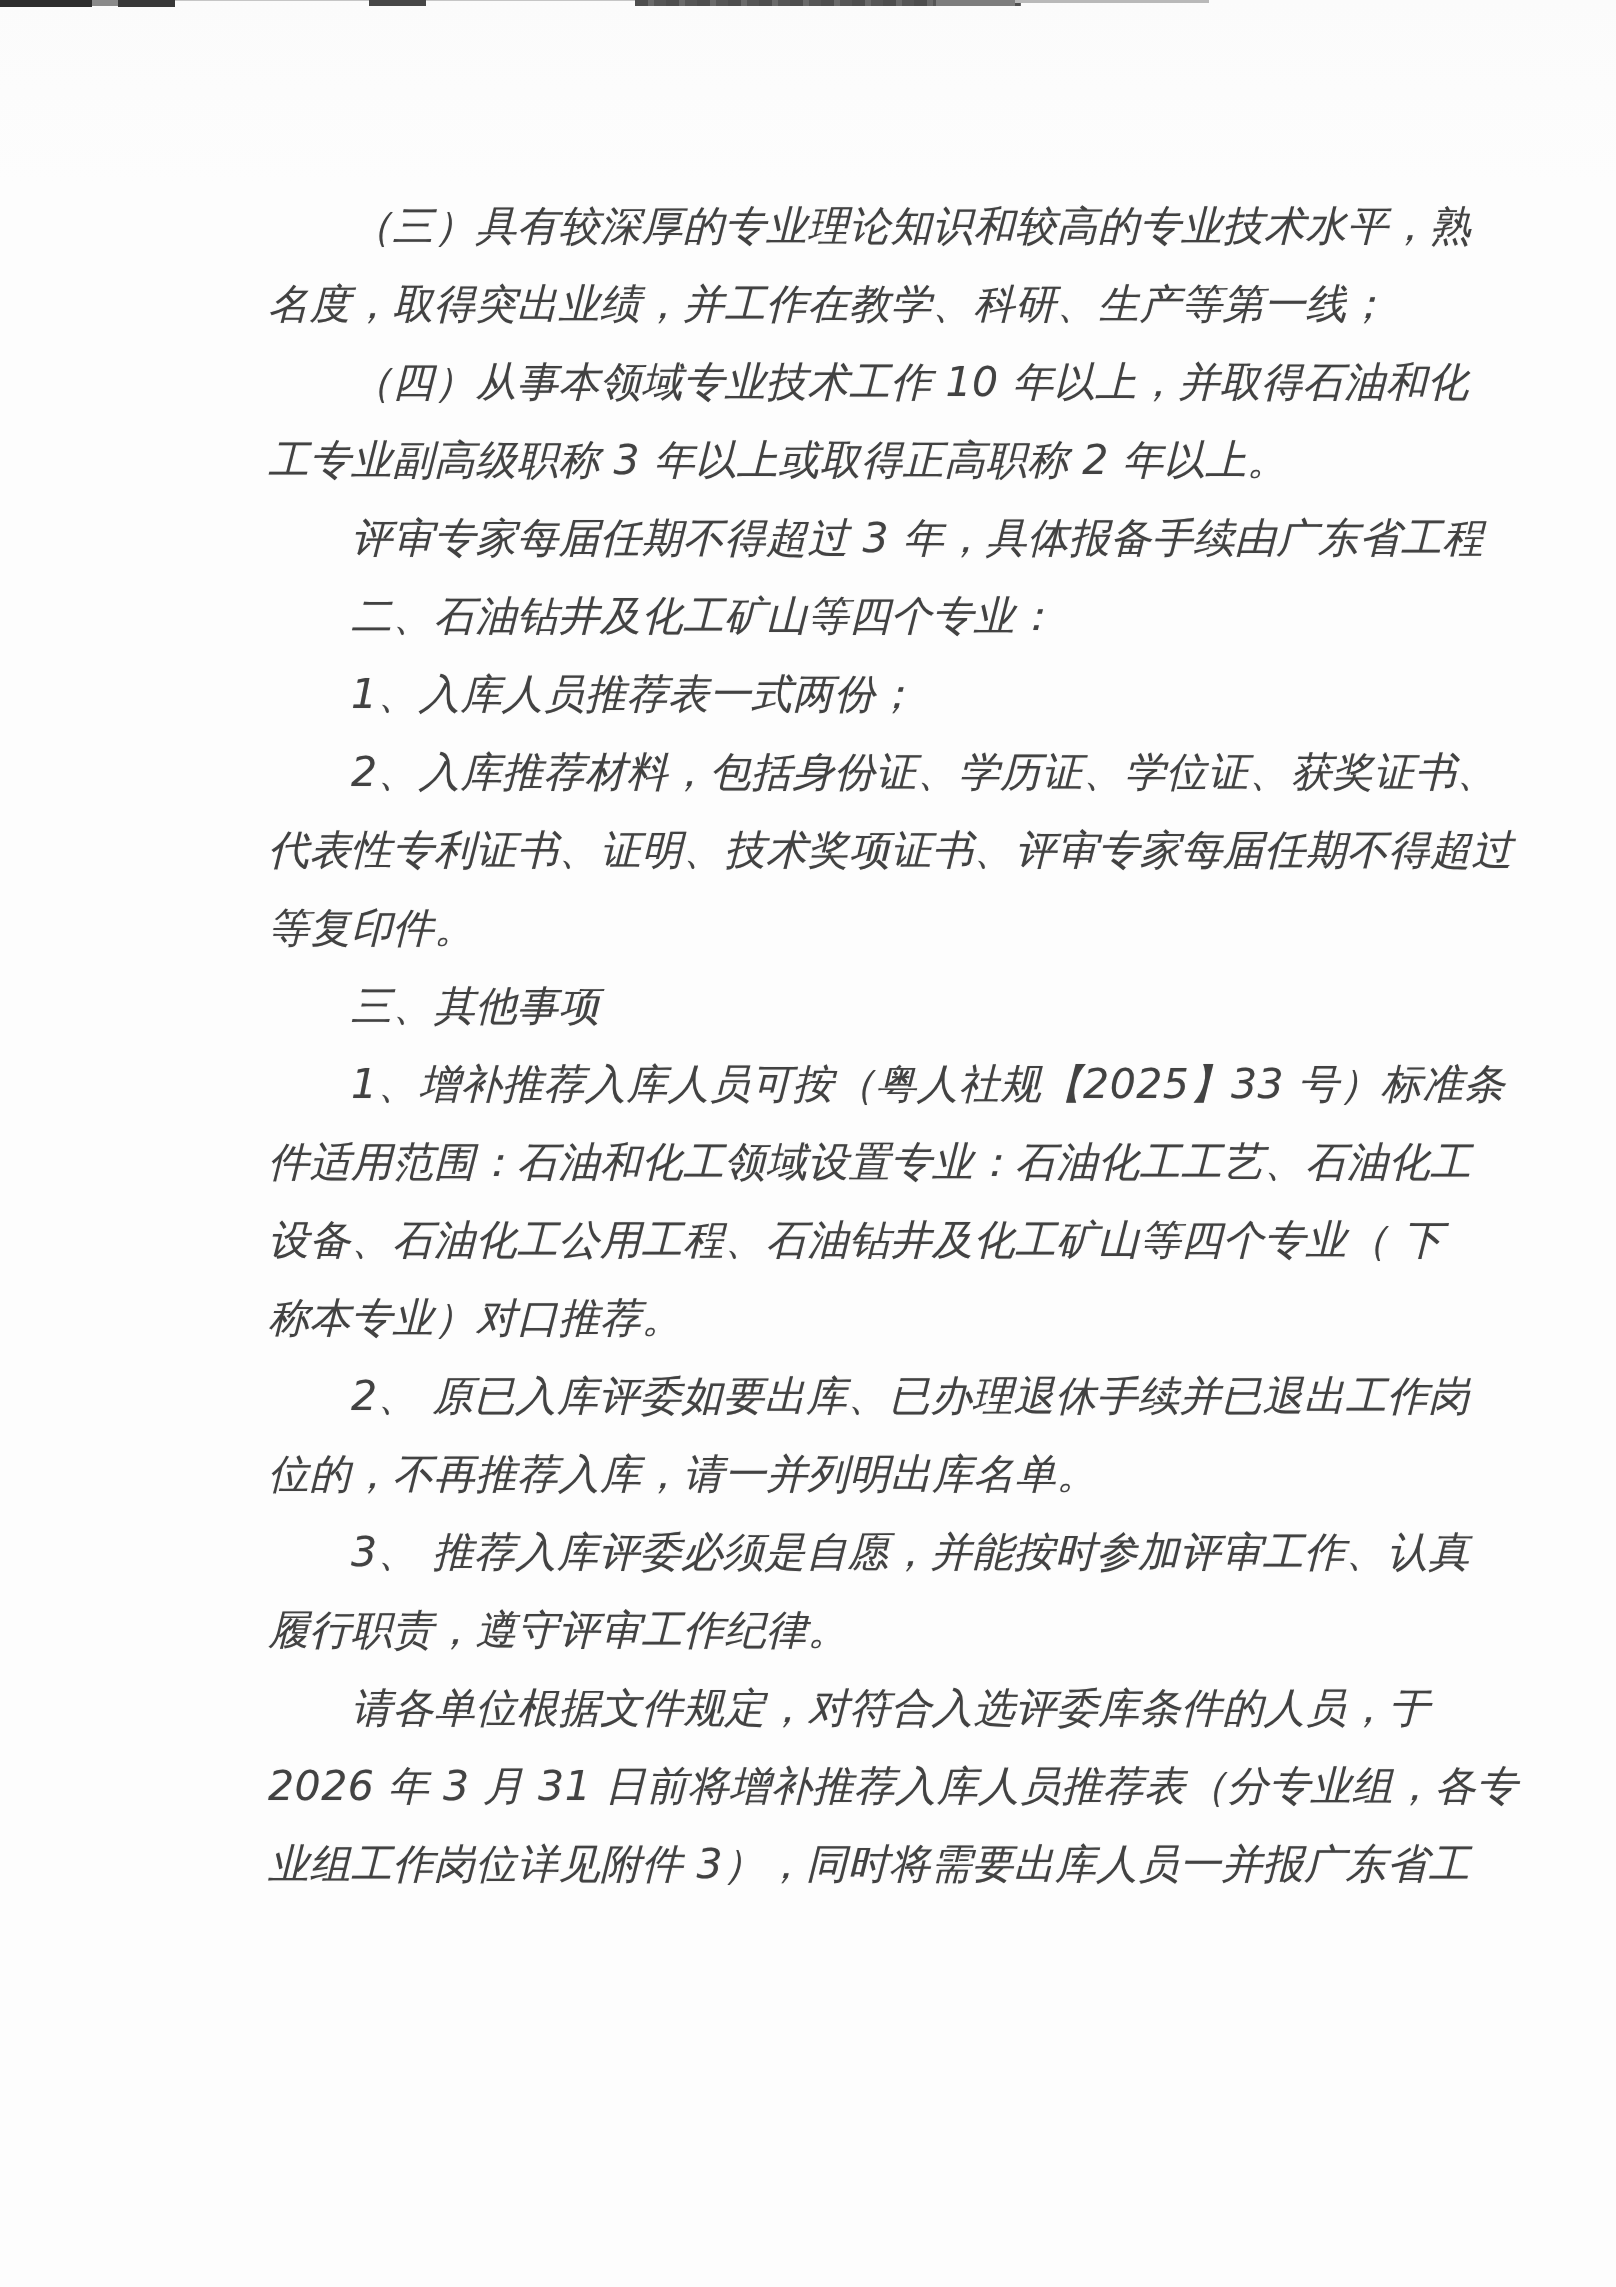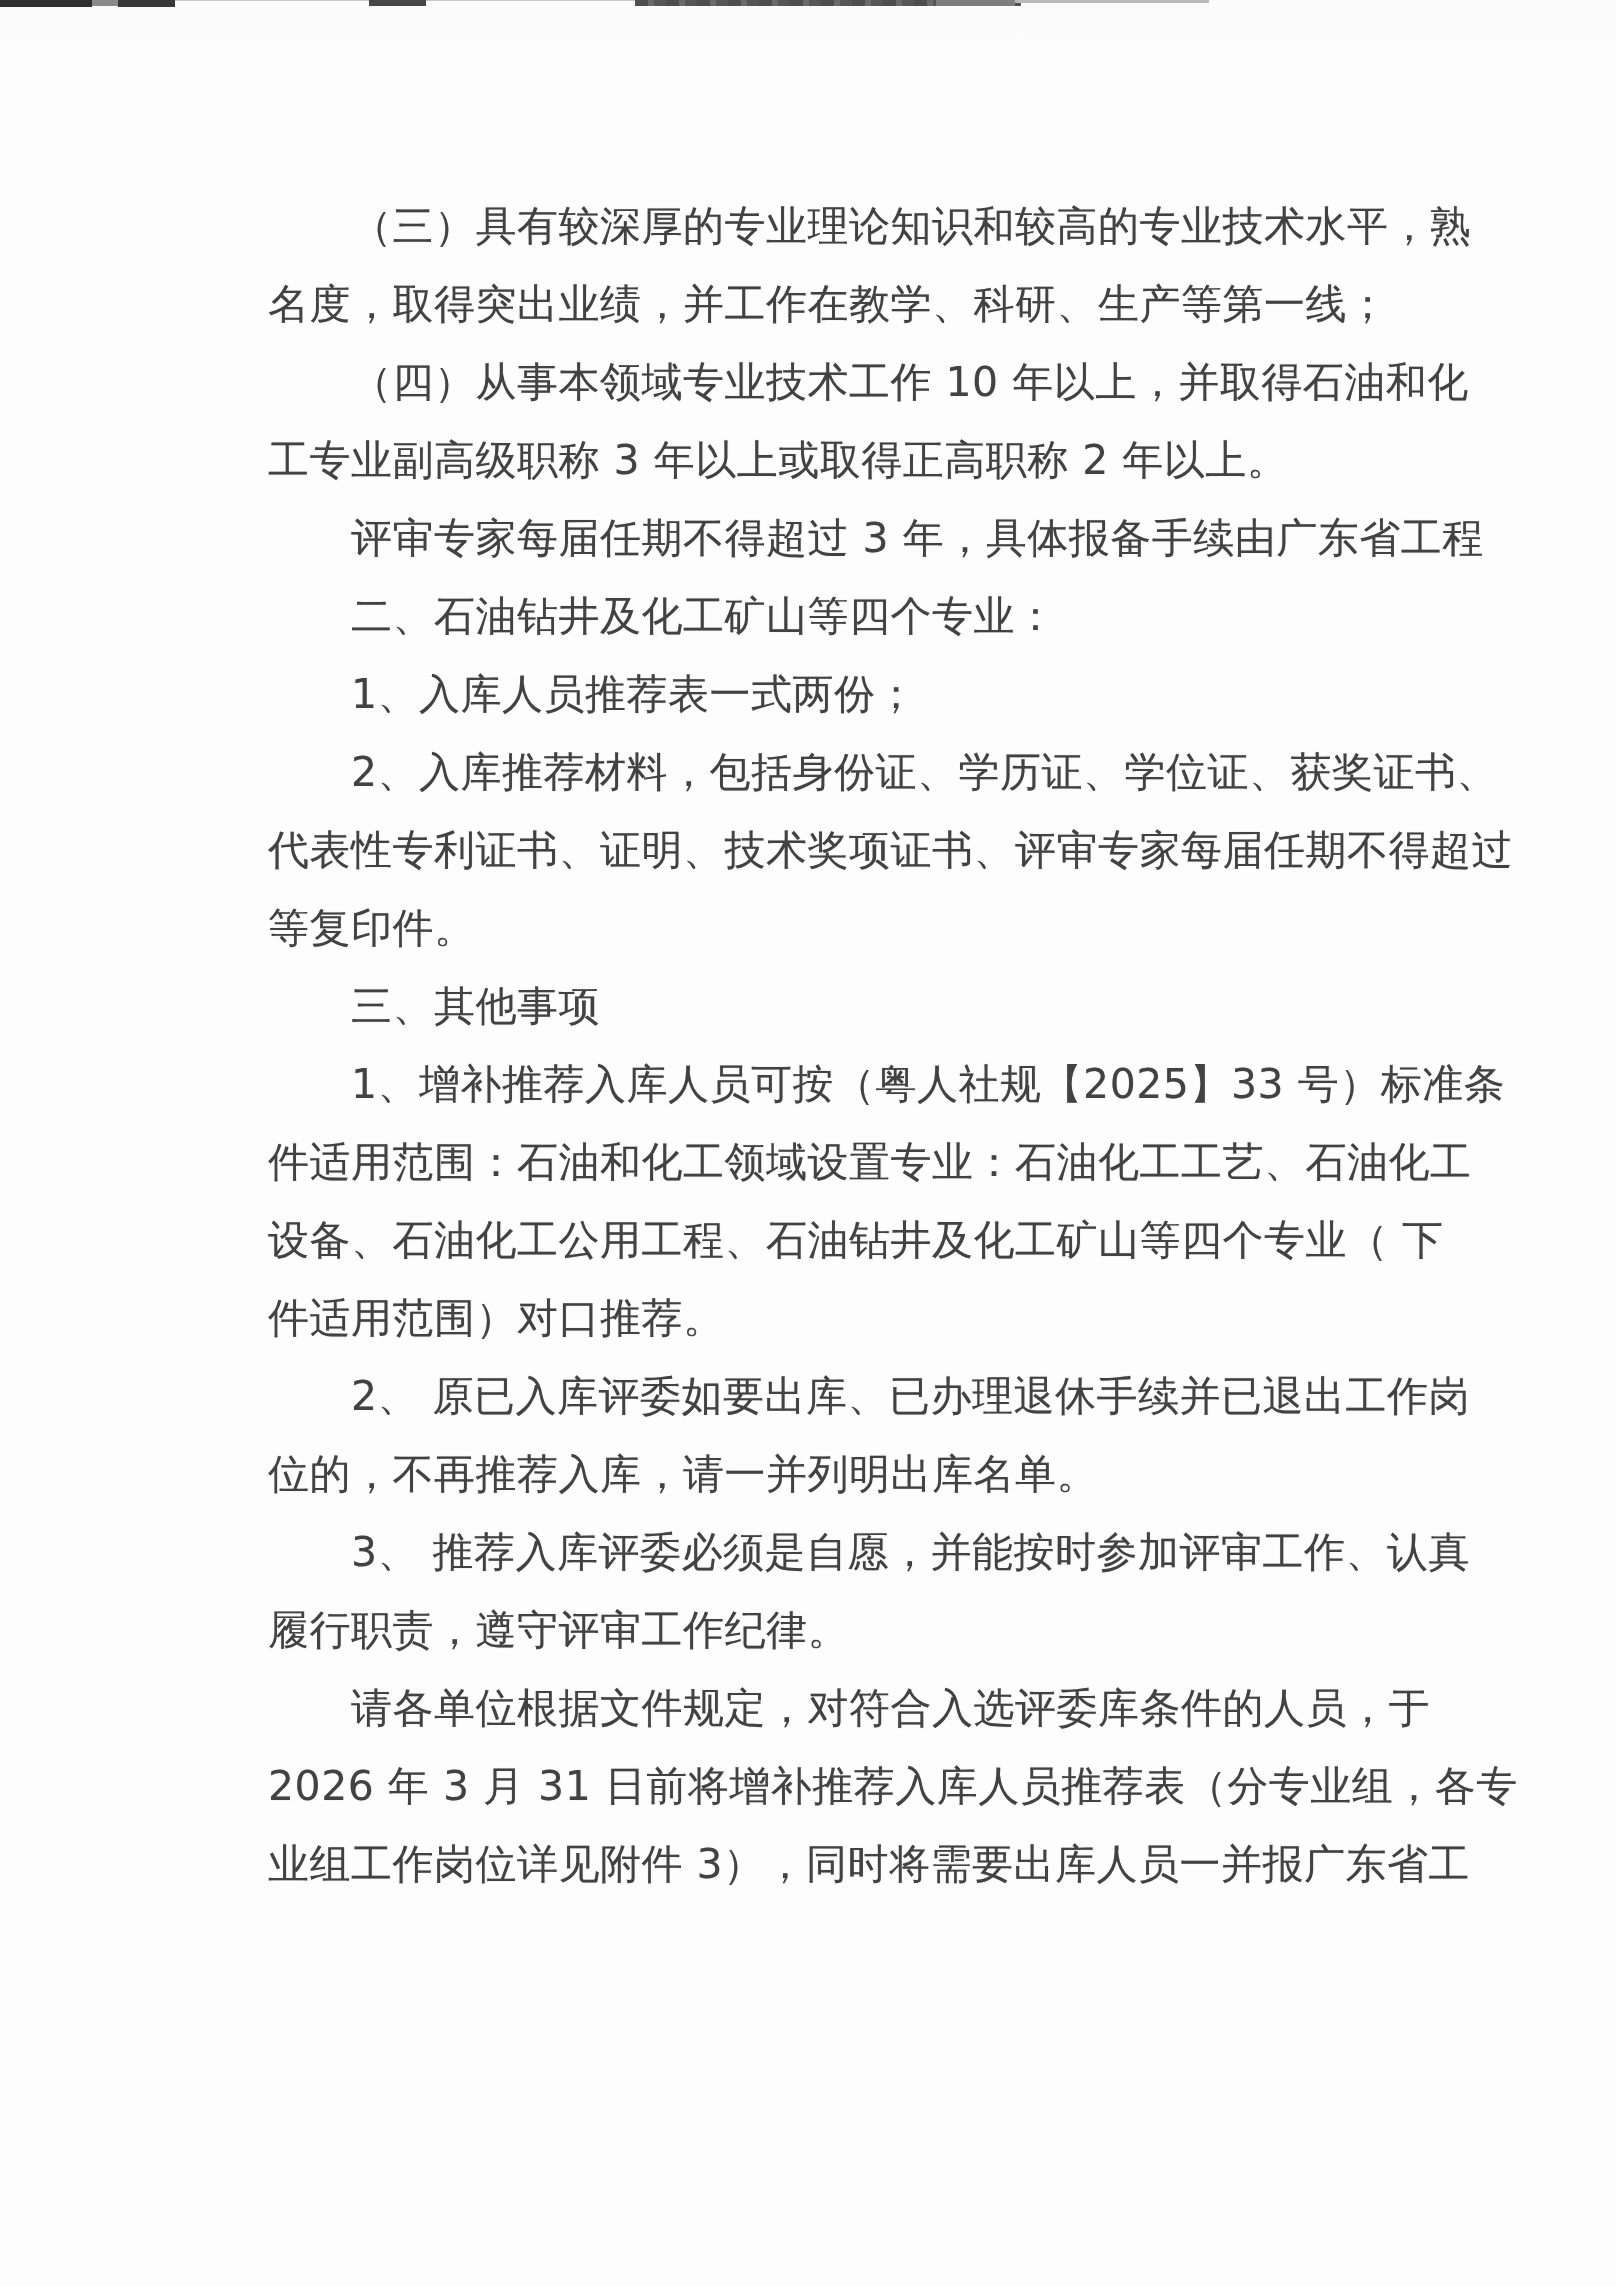--- a/index.html
+++ b/index.html
@@ -32,20 +32,21 @@
   
   .textblock {
     position: absolute;
     left: 268px;
     top: 187px;
     width: 1180px;
     color: #424242;
     font-size: 41px;
     letter-spacing: 0.5px;
     text-shadow: 0 0 0.9px rgba(66,66,66,0.35);
+    font-style: italic;
   }
   .textblock p {
     height: 78px;
     line-height: 78px;
     white-space: nowrap;
   }
   .textblock p.in { text-indent: 83px; }
 </style>
 </head>
 <body>
@@ -71,21 +72,21 @@
     <p class="in">评审专家每届任期不得超过 3 年，具体报备手续由广东省工程</p>
     <p class="in">二、石油钻井及化工矿山等四个专业：</p>
     <p class="in">1、入库人员推荐表一式两份；</p>
     <p class="in">2、入库推荐材料，包括身份证、学历证、学位证、获奖证书、</p>
     <p>代表性专利证书、证明、技术奖项证书、评审专家每届任期不得超过</p>
     <p>等复印件。</p>
     <p class="in">三、其他事项</p>
     <p class="in">1、增补推荐入库人员可按（粤人社规【2025】33 号）标准条</p>
     <p>件适用范围：石油和化工领域设置专业：石油化工工艺、石油化工</p>
     <p>设备、石油化工公用工程、石油钻井及化工矿山等四个专业（ 下</p>
-    <p>件适用范围）对口推荐。</p>
+    <p>称本专业）对口推荐。</p>
     <p class="in">2、 原已入库评委如要出库、已办理退休手续并已退出工作岗</p>
     <p>位的，不再推荐入库，请一并列明出库名单。</p>
     <p class="in">3、 推荐入库评委必须是自愿，并能按时参加评审工作、认真</p>
     <p>履行职责，遵守评审工作纪律。</p>
     <p class="in">请各单位根据文件规定，对符合入选评委库条件的人员，于</p>
     <p>2026 年 3 月 31 日前将增补推荐入库人员推荐表（分专业组，各专</p>
     <p>业组工作岗位详见附件 3），同时将需要出库人员一并报广东省工</p>
   </div>
 
 </div>

